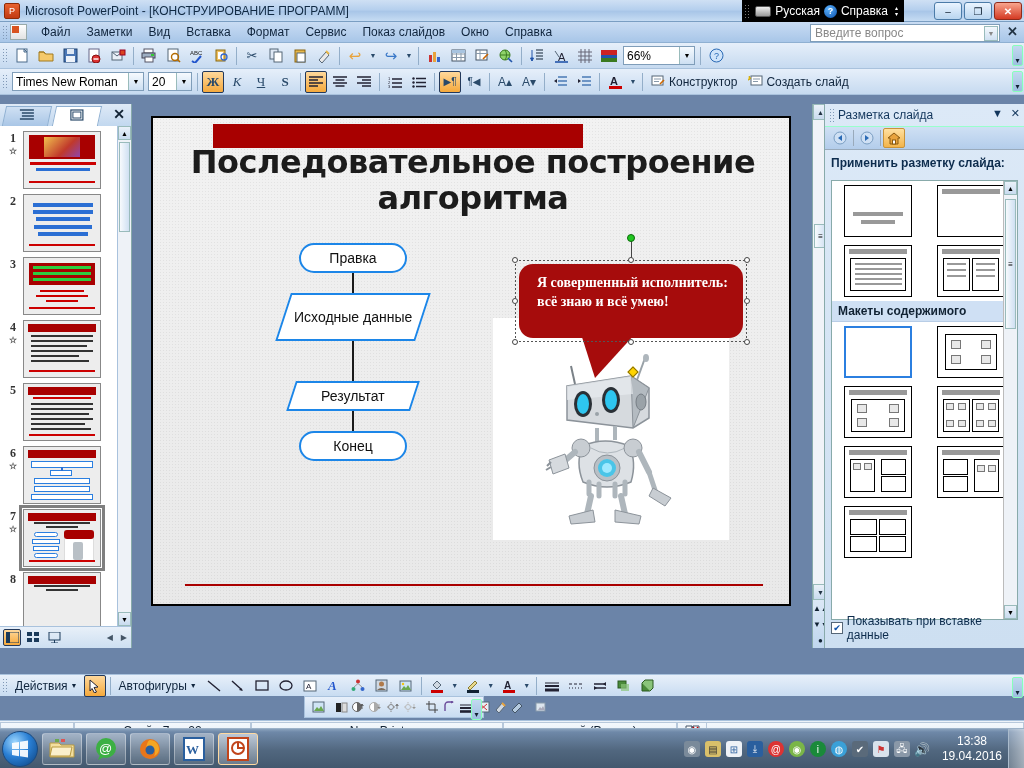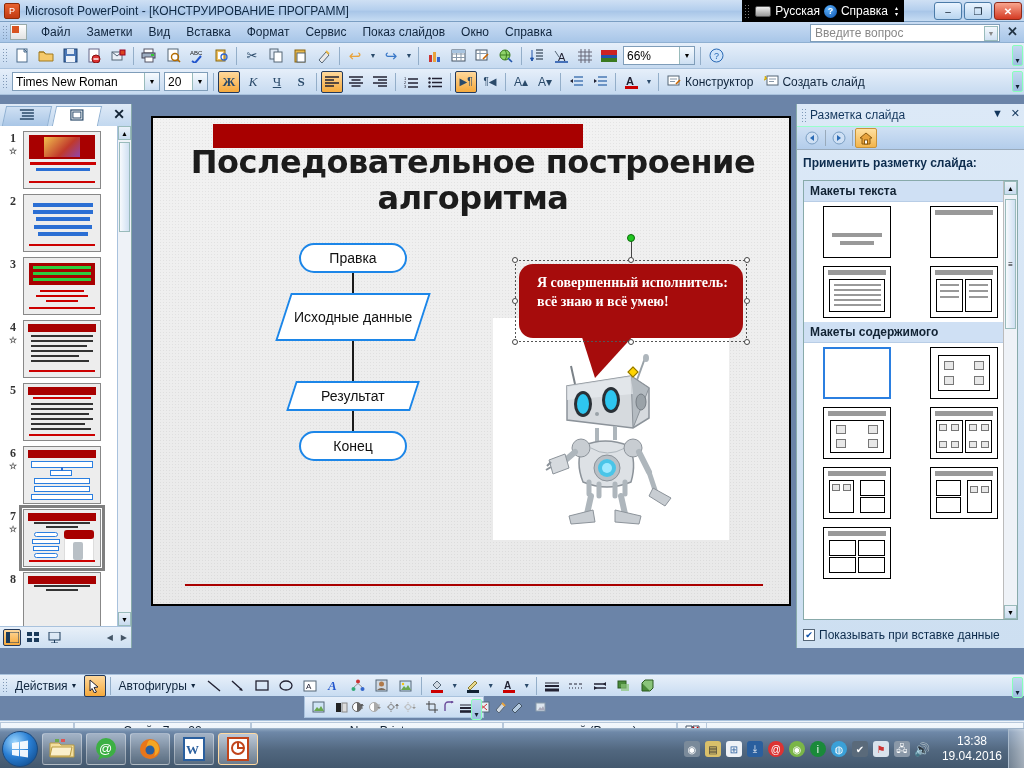--- a/index.html
+++ b/index.html
@@ -259,21 +259,21 @@
     display:flex;align-items:center;justify-content:center;font-size:7px;color:#234;}
   .vsb-thumb { position:absolute; left:1px; top:120px; width:13px; height:24px;
     background:linear-gradient(to right,#f7fafd,#cfe0f2); border:1px solid #9bb;
     display:flex;align-items:center;justify-content:center; font-size:8px;}
   .vsb-nav { position:absolute; left:0; right:0; bottom:0; height:48px;
     background: linear-gradient(#dbe8f6,#bfd6ee); }
   .vsb-nav div { height:16px; display:flex;align-items:center;justify-content:center;font-size:8px;color:#123;}
 
   
   .taskpane {
-    position: absolute; right: 0; top: 0; width: 228px; bottom: 0;
+    position: absolute; right: 0; top: 0; width: 200px; bottom: 0;
     background: linear-gradient(#dce9f7,#cddff1);
     border-left: 1px solid #8aa;
   }
   .tp-header { height: 22px; display:flex; align-items:center; padding-left:4px;
     color:#12365c; font-size:12px; position:relative; }
   .tp-grip { width:5px;height:14px;margin-right:4px;
     background-image: radial-gradient(#7f9ab8 40%, transparent 41%); background-size:3px 3px;}
   .tp-hdr-btns { position:absolute; right:4px; top:3px; display:flex; gap:8px;
     font-size:11px; color:#12365c; }
   .tp-navbar { height:24px; background: linear-gradient(#cfe0f4,#b3cdeb);
@@ -551,21 +551,21 @@
     <svg width="15" height="15" viewBox="0 0 15 15">
         <circle cx="7.5" cy="7.5" r="6.5" fill="#cfe4fa" stroke="#2a6ab5"></circle>
         <text x="5" y="11" font-size="9" fill="#2a6ab5" font-family="Liberation Sans">?</text>
       </svg>
   </div>
   <div class="tb-end">▾</div>
 </div>
 
 <div class="toolbar">
   <div class="menu-grip"></div>
-  <div class="combo" style="width:148px">
+  <div class="combo" style="width:132px">
     <span>Times New Roman</span>
     <div class="carr">▼</div>
   </div>
   <div class="combo" style="width:44px">
     <span>20</span>
     <div class="carr">▼</div>
   </div>
   <div class="tsep"></div>
   <div class="tbtn on" style="font-weight:bold;font-family:'Liberation Serif',serif">Ж</div>
   <div class="tbtn" style="font-style:italic;font-family:'Liberation Serif',serif">К</div>
@@ -971,21 +971,20 @@
       <div class="tp-nav-btn home">
         <svg width="14" height="13" viewBox="0 0 14 13">
             <path d="M7 1L1 6h2v6h8V6h2z" fill="#e8a33d" stroke="#8a5a10"></path>
             <rect x="5.5" y="8" width="3" height="4" fill="#fff" stroke="#8a5a10"></rect>
           </svg>
       </div>
     </div>
     <div class="tp-label">Применить разметку слайда:</div>
 
     <div class="tp-list">
-      <div class="tp-group">Макеты текста</div>
       <div class="layout-grid">
         <div class="layout-cell">
           <div class="layout-thumb">
             <div class="lt-line" style="left:8px;right:8px;top:26px;height:4px"></div>
             <div class="lt-line" style="left:16px;right:16px;top:34px;height:4px"></div>
           </div>
         </div>
         <div class="layout-cell">
           <div class="layout-thumb">
             <div class="lt-bar"></div>

